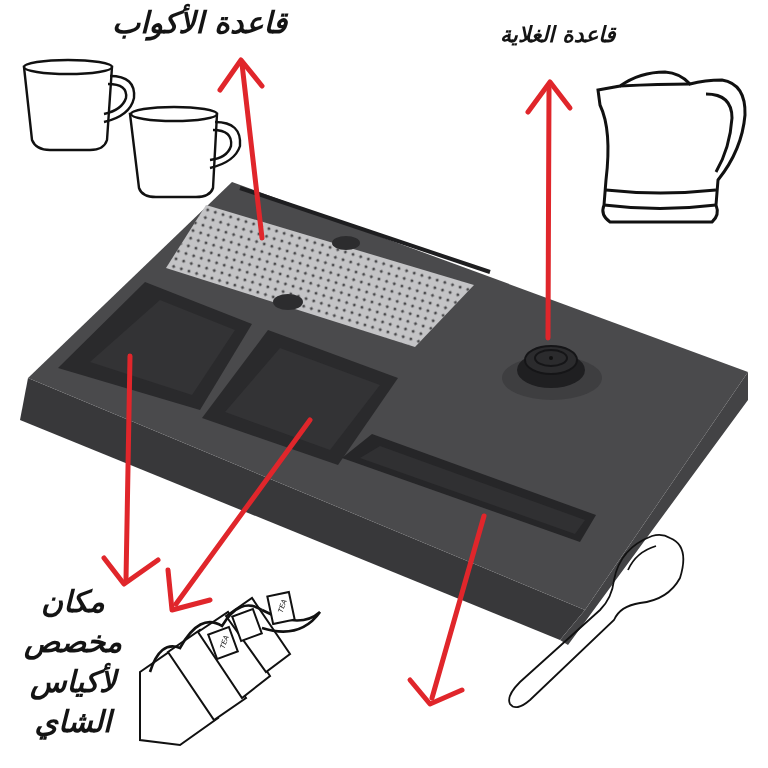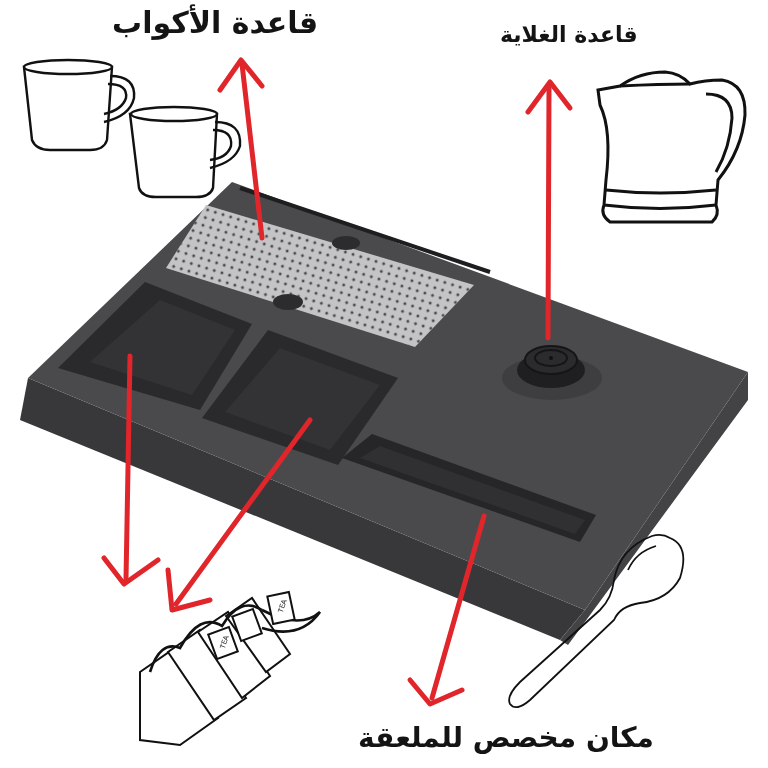--- a/index.html
+++ b/index.html
@@ -1,18 +1,18 @@
 <!DOCTYPE html>
 <html><head>
   <meta charset="utf-8">
   <style>
     html, body { margin: 0; padding: 0; background: #ffffff; }
     body { width: 768px; height: 768px; position: relative; overflow: hidden;
            font-family: "DejaVu Sans", sans-serif; }
-    .stage { position: absolute; left: 0; top: 0; width: 768px; height: 768px; }
+    .stage { position: absolute; left: 0; top: 0; width: 768px; height: 768px; font-style: italic; }
     .label { position: absolute; direction: rtl; color: #141414; font-weight: bold;
              font-family: "DejaVu Sans", sans-serif; white-space: nowrap; line-height: 1; }
     #lbl-cups { left: 112px; top: 8px; font-size: 30px; }
     #lbl-kettle { left: 500px; top: 24px; font-size: 22px; }
     #lbl-tea { left: 18px; top: 582px; font-size: 30px; white-space: normal; width: 110px;
                text-align: center; line-height: 1.33; }
     #lbl-spoon { left: 358px; top: 724px; font-size: 28px; }
     svg { position: absolute; left: 0; top: 0; }
   </style>
 </head>
@@ -122,14 +122,14 @@
       <path d="M310,420 L176,604"></path>
       <path d="M168,570 L172,610 L210,600"></path>
 
       <path d="M484,516 L432,698"></path>
       <path d="M410,680 L430,704 L462,690"></path>
     </g>
   </svg>
 
   <div id="lbl-cups" class="label">قاعدة الأكواب</div>
   <div id="lbl-kettle" class="label">قاعدة الغلاية</div>
-  <div id="lbl-spoon" class="label">مكان مخصص للملعقة</div>
+  <div id="lbl-tea" class="label">مكان مخصص لأكياس الشاي</div>
 </div>
 
 </body></html>

